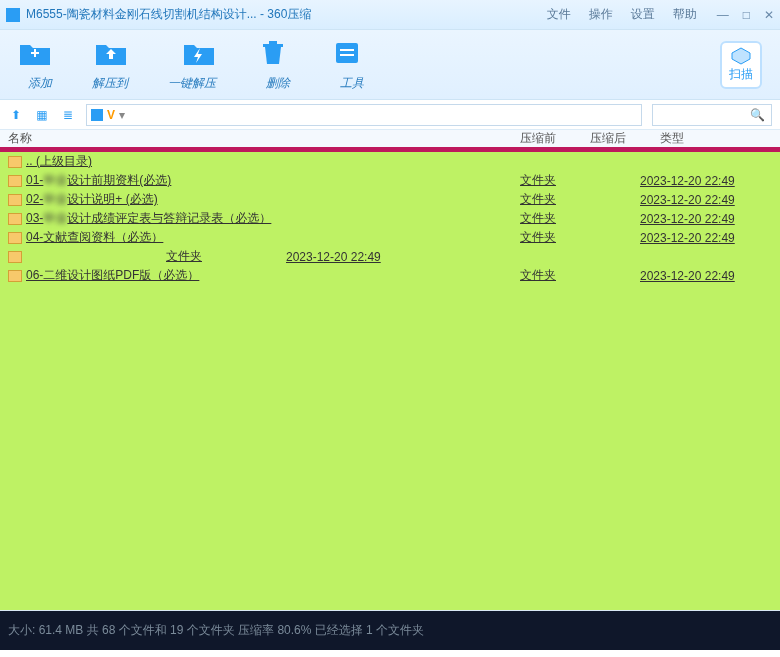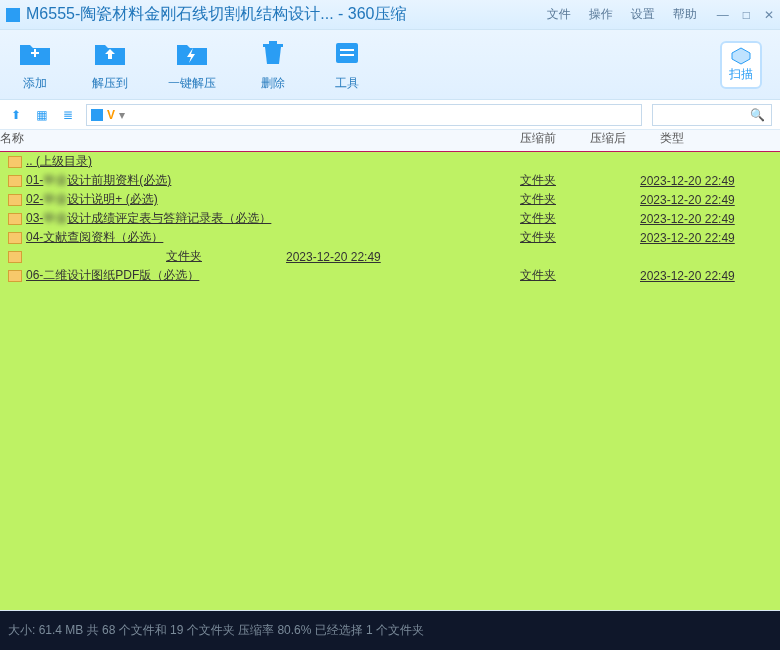--- a/index.html
+++ b/index.html
@@ -1,44 +1,44 @@
 <!DOCTYPE html>
 <html><head>
 <meta charset="utf-8">
 <style>
 * { margin: 0; padding: 0; box-sizing: border-box; font-family: "Microsoft YaHei", sans-serif; }
 body { width: 780px; height: 657px; background: #fff; font-size: 12px; color: #333; overflow: hidden; }
 
 .titlebar { height: 30px; background: linear-gradient(#e8f4ff, #d9eeff); display: flex; align-items: center; padding: 0 6px; border-bottom: 1px solid #cde4f5; }
 .titlebar .app-icon { width: 14px; height: 14px; background: #2a9df4; margin-right: 6px; }
-.titlebar .title { flex: 0 0 auto; color: #2277bb; font-size: 16px; }
+.titlebar .title { flex: 0 0 auto; color: #2277bb; font-size: 12px; }
 .titlebar .spacer { flex: 1; }
 .titlebar .menu { display: flex; gap: 18px; color: #5a7a99; }
 .titlebar .winctrl { display: flex; gap: 14px; margin-left: 20px; color: #6a8aaa; }
 .titlebar .winctrl span { cursor: default; }
 
 .toolbar { height: 70px; background: linear-gradient(#eaf5ff, #e0f0ff); display: flex; align-items: center; padding: 0 18px; gap: 40px; border-bottom: 1px solid #cde4f5; }
-.tool-item { display: flex; flex-direction: column; align-items: center; gap: 8px; color: #2a7dbf; cursor: default; }
+.tool-item { display: flex; flex-direction: column; align-items: flex-end; gap: 8px; color: #2a7dbf; cursor: default; font-style: italic; }
 .tool-icon { width: 34px; height: 30px; display: flex; align-items: center; justify-content: center; }
 .tool-icon svg { width: 34px; height: 30px; }
 .toolbar-right { margin-left: auto; display: flex; align-items: center; }
 .scan-btn { width: 42px; height: 48px; background: #fff; border: 2px solid #bde0ff; border-radius: 6px; display: flex; flex-direction: column; align-items: center; justify-content: center; color: #2a9df4; }
 .scan-btn .cube { width: 24px; height: 20px; }
 
 .nav-path { height: 30px; background: #fff; border-bottom: 1px solid #dcebf7; display: flex; align-items: center; padding: 0 8px; gap: 10px; }
 .nav-path .nav-ico { color: #2a9df4; width: 16px; text-align: center; }
 .path-box { flex: 1; height: 22px; border: 1px solid #c5d9eb; display: flex; align-items: center; padding: 0 4px; gap: 4px; background: #fff; }
 .path-box .fi { width: 12px; height: 12px; background: #2a9df4; }
 .path-box .filename { flex: 1; color: #444; }
 .path-box .vbadge { color: #ff9a00; font-weight: bold; }
 .path-box .dd { color: #888; }
 .search-box { width: 120px; height: 22px; border: 1px solid #c5d9eb; display: flex; align-items: center; justify-content: flex-end; padding: 0 6px; }
 .search-box .mag { color: #2a9df4; }
 
-.list-header { height: 22px; background: #f4f9fe; border-bottom: 1px solid #be185d; display: flex; color: #555; }
+.list-header { height: 22px; background: #f4f9fe; border-bottom: 5px solid #be185d; display: flex; color: #555; padding-left: 8px; }
 .col-name { flex: 1; }
 .col-before { width: 70px; }
 .col-after { width: 70px; }
 .col-type { width: 120px; }
 .col-date { width: 140px; }
 
 .file-list { height: 458px; overflow: auto; background: #bef264; text-decoration: underline; }
 .file-row { height: 19px; display: flex; align-items: center; padding-left: 8px; }
 .file-row .fico { width: 14px; height: 12px; background: #f7c96b; border: 1px solid #d4a036; margin-right: 4px; }
 .file-row .fname { flex: 1; }

